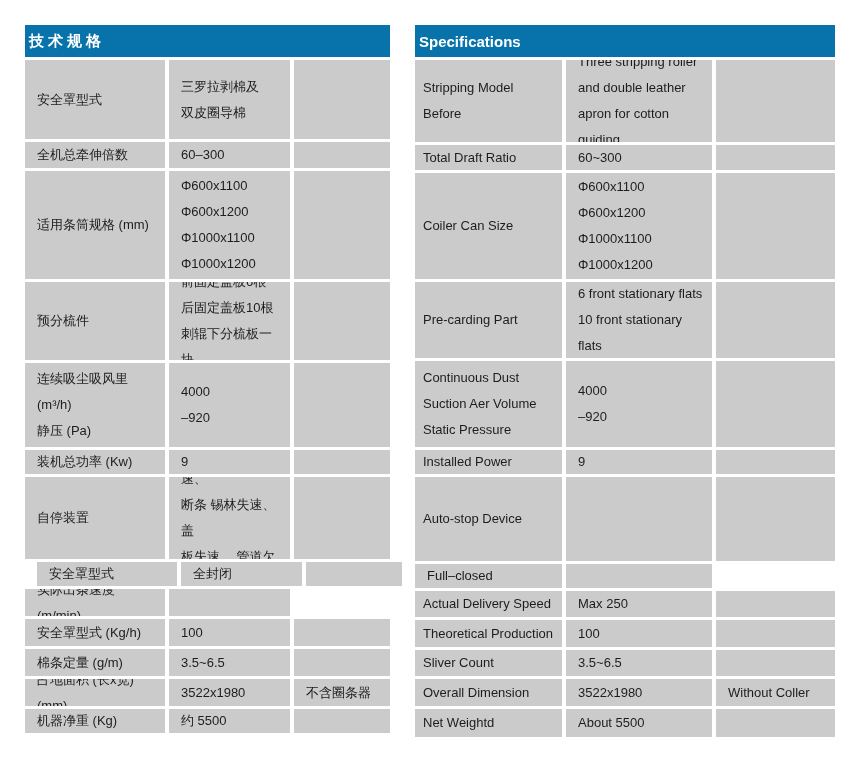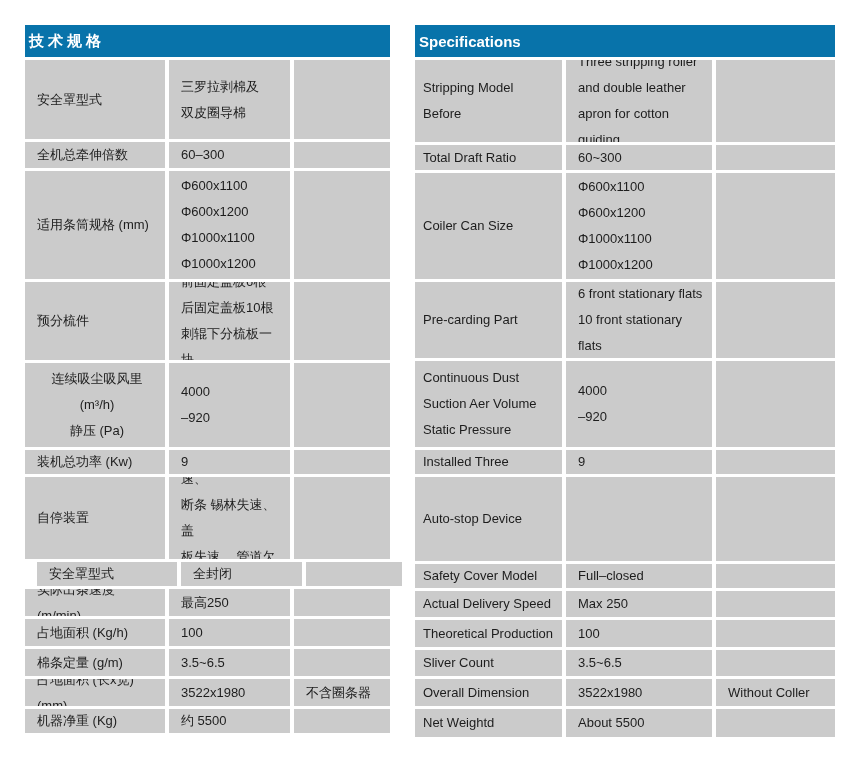--- a/index.html
+++ b/index.html
@@ -97,21 +97,21 @@
 Φ1000x1200</div>
           <div class="cell note"></div>
         </div>
         <div class="row" style="height: 78px;">
           <div class="cell label">预分梳件</div>
           <div class="cell value">前固定盖板6根
 后固定盖板10根
 刺辊下分梳板一块</div>
           <div class="cell note"></div>
         </div>
-        <div class="row" style="height: 84px; text-align: center;">
+        <div class="row" style="height: 84px;">
           <div class="cell label">连续吸尘吸风里 (m³/h)
 静压 (Pa)</div>
           <div class="cell value">4000
 –920</div>
           <div class="cell note"></div>
         </div>
         <div class="row" style="height: 24px;">
           <div class="cell label">装机总功率 (Kw)</div>
           <div class="cell value">9</div>
           <div class="cell note"></div>
@@ -123,25 +123,24 @@
 板失速、 管道欠压</div>
           <div class="cell note"></div>
         </div>
         <div class="row" style="height: 24px; padding-left: 12px;">
           <div class="cell label">安全罩型式</div>
           <div class="cell value">全封闭</div>
           <div class="cell note"></div>
         </div>
         <div class="row" style="height: 27px;">
           <div class="cell label">实际出条速度 (m/min)</div>
-          <div class="cell value">最高250</div>
-          <div class="cell note"></div>
-        </div>
-        <div class="row" style="height: 27px;">
-          <div class="cell label">占地面积 (Kg/h)</div>
+          <div class="cell note"></div>
+        </div>
+        <div class="row" style="height: 27px;">
+          <div class="cell label">安全罩型式 (Kg/h)</div>
           <div class="cell value">100</div>
           <div class="cell note"></div>
         </div>
         <div class="row" style="height: 27px;">
           <div class="cell label">棉条定量 (g/m)</div>
           <div class="cell value">3.5~6.5</div>
           <div class="cell note"></div>
         </div>
         <div class="row" style="height: 27px;">
           <div class="cell label">占地面积 (长x宽) (mm)</div>
@@ -189,31 +188,30 @@
         </div>
         <div class="row" style="height: 86px;">
           <div class="cell label">Continuous Dust
 Suction Aer Volume
 Static Pressure</div>
           <div class="cell value">4000
 –920</div>
           <div class="cell note"></div>
         </div>
         <div class="row" style="height: 24px;">
-          <div class="cell label">Installed Three</div>
+          <div class="cell label">Installed Power</div>
           <div class="cell value">9</div>
           <div class="cell note"></div>
         </div>
         <div class="row" style="height: 84px;">
           <div class="cell label">Auto-stop Device</div>
           <div class="cell value"></div>
           <div class="cell note"></div>
         </div>
         <div class="row" style="height: 24px;">
-          <div class="cell label">Safety Cover Model</div>
           <div class="cell value">Full–closed</div>
           <div class="cell note"></div>
         </div>
         <div class="row" style="height: 26px;">
           <div class="cell label">Actual Delivery Speed</div>
           <div class="cell value">Max 250</div>
           <div class="cell note"></div>
         </div>
         <div class="row" style="height: 27px;">
           <div class="cell label">Theoretical Production</div>

